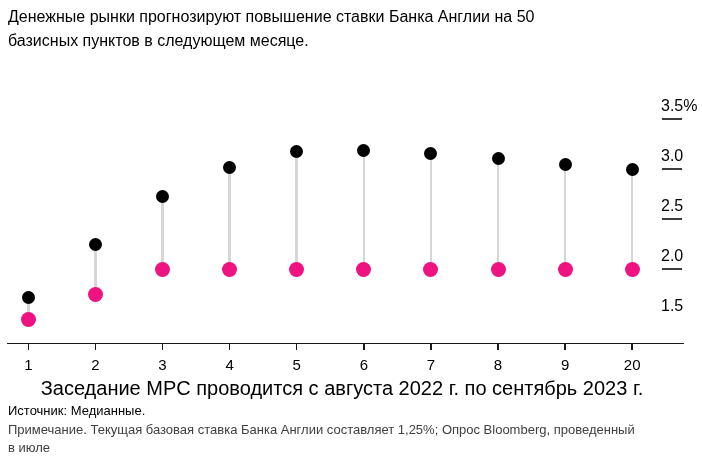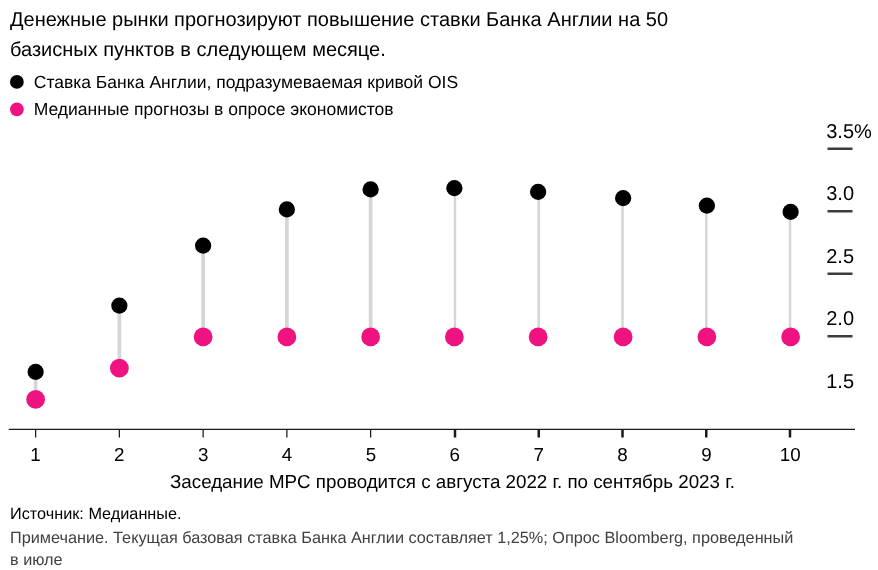--- a/index.html
+++ b/index.html
@@ -35,49 +35,39 @@
   .x-tick-label {
     position: absolute; width: 40px; text-align: center;
     font-size: 15px; color: #000000;
   }
   .y-tick-label {
     position: absolute; left: 661px; width: 44px;
     font-size: 16px; color: #000000; text-align: left;
   }
   .y-tick-mark { position: absolute; left: 662px; width: 20px; height: 2px; background: #3d3d3d; }
   .axis-caption {
-    position: absolute; left: 24px; top: 377px; width: 676px;
-    text-align: center; font-size: 15px; color: #000000;
+    position: absolute; left: 4px; top: 377px; width: 676px;
+    text-align: center; font-size: 20px; color: #000000;
   }
   .footer-source {
     position: absolute; left: 8px; top: 403px;
     font-size: 13px; color: #000000;
   }
   .footer-note {
     position: absolute; left: 8px; top: 421px; width: 628px;
     font-size: 13px; line-height: 18px; color: #404040;
   }
 </style>
 </head>
 <body>
 
 <div id="frame">
 
   <div class="title">Денежные рынки прогнозируют повышение ставки Банка Англии на 50 базисных пунктов в следующем месяце.</div>
 
-  <div class="legend">
-    <div class="legend-row">
-      <span class="legend-dot" style="background-color: rgb(0, 0, 0);"></span>
-      <span class="legend-label">Ставка Банка Англии, подразумеваемая кривой OIS</span>
-    </div>
-    <div class="legend-row">
-      <span class="legend-dot" style="background-color: rgb(238, 19, 128);"></span>
-      <span class="legend-label">Медианные прогнозы в опросе экономистов</span>
-    </div>
-  </div>
 
   <div></div>
 
   <div class="axis-caption">Заседание MPC проводится с августа 2022 г. по сентябрь 2023 г.</div>
 
   <div class="footer-source">Источник: Медианные.</div>
   <div class="footer-note">Примечание. Текущая базовая ставка Банка Англии составляет 1,25%; Опрос Bloomberg, проведенный в июле</div>
 <div class="y-tick-label" style="position: absolute; top: 97px;">3.5%</div>
     <div class="y-tick-mark" style="position: absolute; top: 118px;"></div>
     <div class="y-tick-label" style="position: absolute; top: 147px;">3.0</div>
@@ -129,15 +119,15 @@
     <div class="x-tick-label" style="position: absolute; left: 478px; top: 356px;">8</div>
     <div class="connector" style="position: absolute; left: 563.85px; top: 164px; width: 2.5px; height: 105px; background: rgb(214, 214, 214);"></div>
     <div class="dot" style="position: absolute; left: 558.6px; top: 157.5px; width: 13px; height: 13px; background: rgb(0, 0, 0);"></div>
     <div class="dot" style="position: absolute; left: 557.6px; top: 261.5px; width: 15px; height: 15px; background: rgb(238, 19, 128);"></div>
     <div class="x-tick" style="position: absolute; left: 564.35px; top: 344px; width: 1.5px; height: 6px;"></div>
     <div class="x-tick-label" style="position: absolute; left: 545.1px; top: 356px;">9</div>
     <div class="connector" style="position: absolute; left: 630.95px; top: 169px; width: 2.5px; height: 100px; background: rgb(214, 214, 214);"></div>
     <div class="dot" style="position: absolute; left: 625.7px; top: 162.5px; width: 13px; height: 13px; background: rgb(0, 0, 0);"></div>
     <div class="dot" style="position: absolute; left: 624.7px; top: 261.5px; width: 15px; height: 15px; background: rgb(238, 19, 128);"></div>
     <div class="x-tick" style="position: absolute; left: 631.45px; top: 344px; width: 1.5px; height: 6px;"></div>
-    <div class="x-tick-label" style="position: absolute; left: 612.2px; top: 356px;">10</div>
+    <div class="x-tick-label" style="position: absolute; left: 612.2px; top: 356px;">20</div>
     <div class="x-axis-line" style="position: absolute; left: 7px; top: 342.5px; width: 677px; height: 1.5px;"></div>
   </div>
 
 </body></html>

